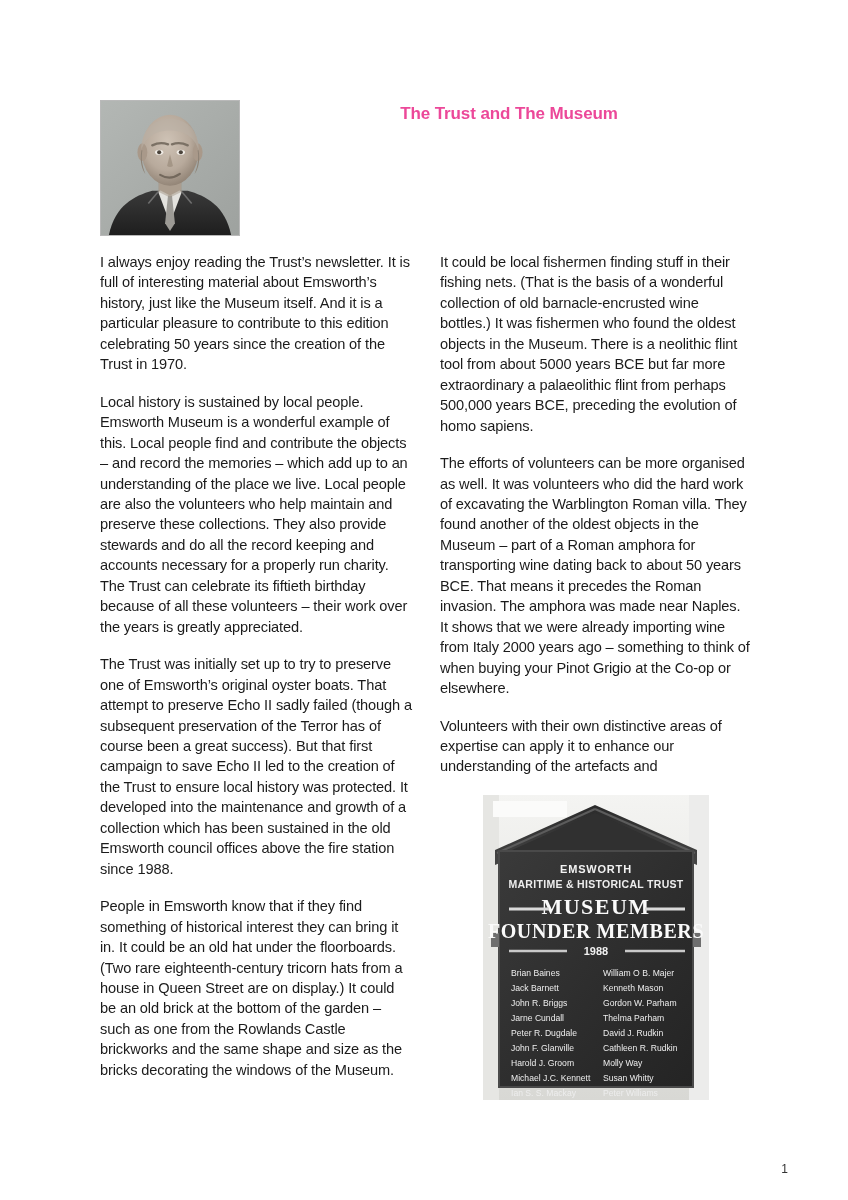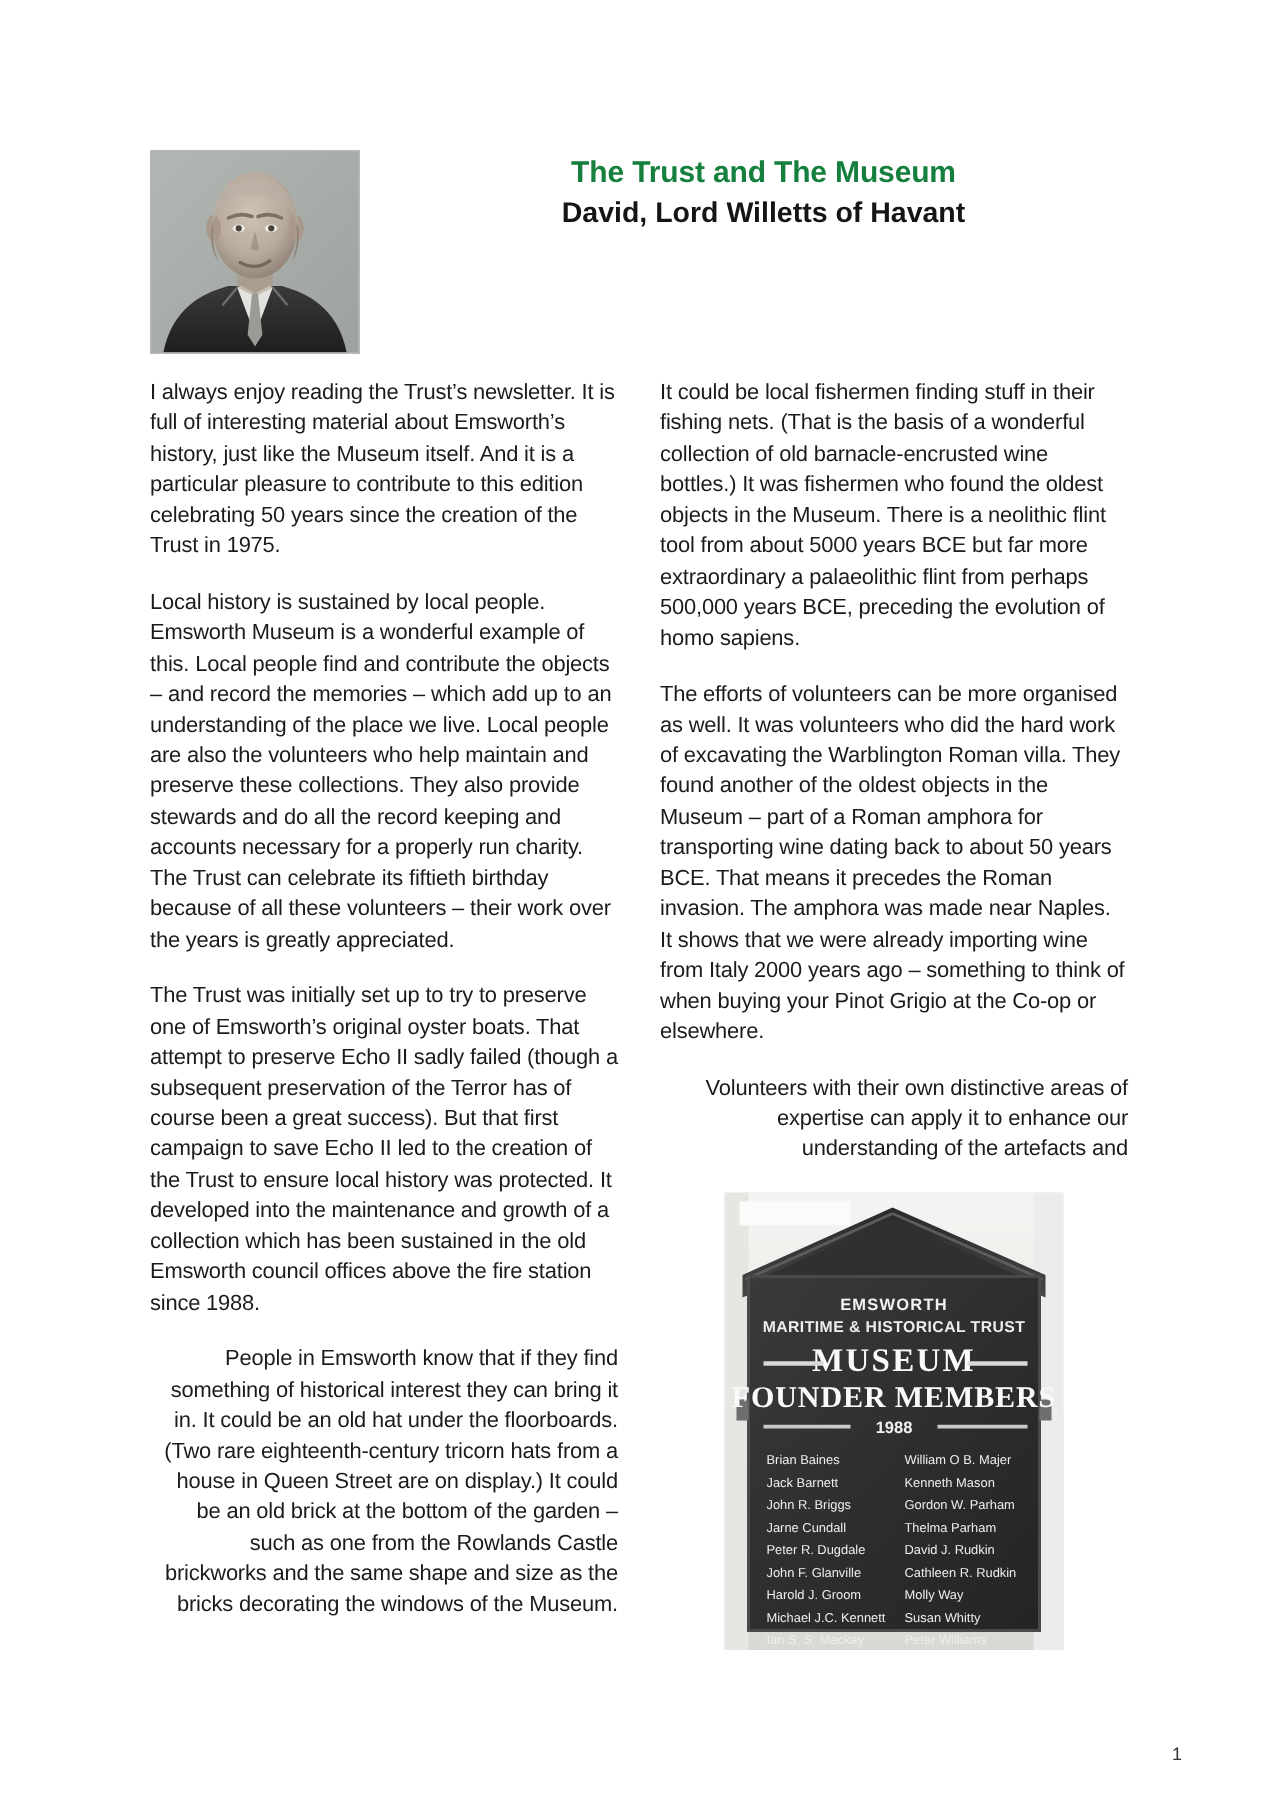--- a/index.html
+++ b/index.html
@@ -45,25 +45,25 @@
   .portrait svg { display: block; width: 100%; height: 100%; }
 
   .title-block {
     position: absolute;
     left: 170px;
     top: 0;
     width: 478px;
     text-align: center;
   }
   .doc-title {
-    font-size: 20px;
+    font-size: 17px;
     font-weight: bold;
     letter-spacing: -0.1px;
     margin: 4px 0 0 0;
-    color: #15803d;
+    color: #ec4899;
   }
   .byline-1 {
     font-size: 19px;
     font-weight: bold;
     margin: 36px 0 0 0;
     color: #151515;
   }
   .byline-2 {
     font-size: 19px;
     font-weight: bold;
@@ -81,21 +81,21 @@
   .col-right { left: 440px; }
 
   .col p {
     margin: 0 0 17px 0;
     font-size: 14.6px;
     line-height: 20.45px;
     color: #1b1b1b;
     text-align: left;
     letter-spacing: -0.12px;
   }
-  .col p:last-child { margin-bottom: 0; text-align: right; }
+  .col p:last-child { margin-bottom: 0; }
 
   
   .plaque-photo {
     position: absolute;
     left: 483px;
     top: 795px;
     width: 226px;
     height: 305px;
     background: #e8e8e6;
     overflow: hidden;
@@ -170,26 +170,25 @@
 
         <path d="M60 75 q10 6 20 -1" stroke="#73685c" stroke-width="2.2" fill="none" stroke-linecap="round"></path>
 
         <path d="M58 92 L48 104" stroke="#6e6e6e" stroke-width="1.6" fill="none"></path>
         <path d="M82 92 L92 104" stroke="#6e6e6e" stroke-width="1.6" fill="none"></path>
       </svg>
     </div>
 
     <div class="title-block">
       <h1 class="doc-title">The Trust and The Museum</h1>
-      <div class="byline-2">David, Lord Willetts of Havant</div>
     </div>
   </div>
 
   <div class="col col-left">
-    <p>I always enjoy reading the Trust’s newsletter. It is full of interesting material about Emsworth’s history, just like the Museum itself. And it is a particular pleasure to contribute to this edition celebrating 50 years since the creation of the Trust in 1975.</p>
+    <p>I always enjoy reading the Trust’s newsletter. It is full of interesting material about Emsworth’s history, just like the Museum itself. And it is a particular pleasure to contribute to this edition celebrating 50 years since the creation of the Trust in 1970.</p>
     <p>Local history is sustained by local people. Emsworth Museum is a wonderful example of this. Local people find and contribute the objects – and record the memories – which add up to an understanding of the place we live. Local people are also the volunteers who help maintain and preserve these collections. They also provide stewards and do all the record keeping and accounts necessary for a properly run charity. The Trust can celebrate its fiftieth birthday because of all these volunteers – their work over the years is greatly appreciated.</p>
     <p>The Trust was initially set up to try to preserve one of Emsworth’s original oyster boats. That attempt to preserve Echo II sadly failed (though a subsequent preservation of the Terror has of course been a great success). But that first campaign to save Echo II led to the creation of the Trust to ensure local history was protected. It developed into the maintenance and growth of a collection which has been sustained in the old Emsworth council offices above the fire station since 1988.</p>
     <p>People in Emsworth know that if they find something of historical interest they can bring it in. It could be an old hat under the floorboards. (Two rare eighteenth-century tricorn hats from a house in Queen Street are on display.) It could be an old brick at the bottom of the garden – such as one from the Rowlands Castle brickworks and the same shape and size as the bricks decorating the windows of the Museum.</p>
   </div>
 
   <div class="col col-right">
     <p>It could be local fishermen finding stuff in their fishing nets. (That is the basis of a wonderful collection of old barnacle-encrusted wine bottles.) It was fishermen who found the oldest objects in the Museum. There is a neolithic flint tool from about 5000 years BCE but far more extraordinary a palaeolithic flint from perhaps 500,000 years BCE, preceding the evolution of homo sapiens.</p>
     <p>The efforts of volunteers can be more organised as well. It was volunteers who did the hard work of excavating the Warblington Roman villa. They found another of the oldest objects in the Museum – part of a Roman amphora for transporting wine dating back to about 50 years BCE. That means it precedes the Roman invasion. The amphora was made near Naples. It shows that we were already importing wine from Italy 2000 years ago – something to think of when buying your Pinot Grigio at the Co-op or elsewhere.</p>
     <p>Volunteers with their own distinctive areas of expertise can apply it to enhance our understanding of the artefacts and</p>
   </div>

